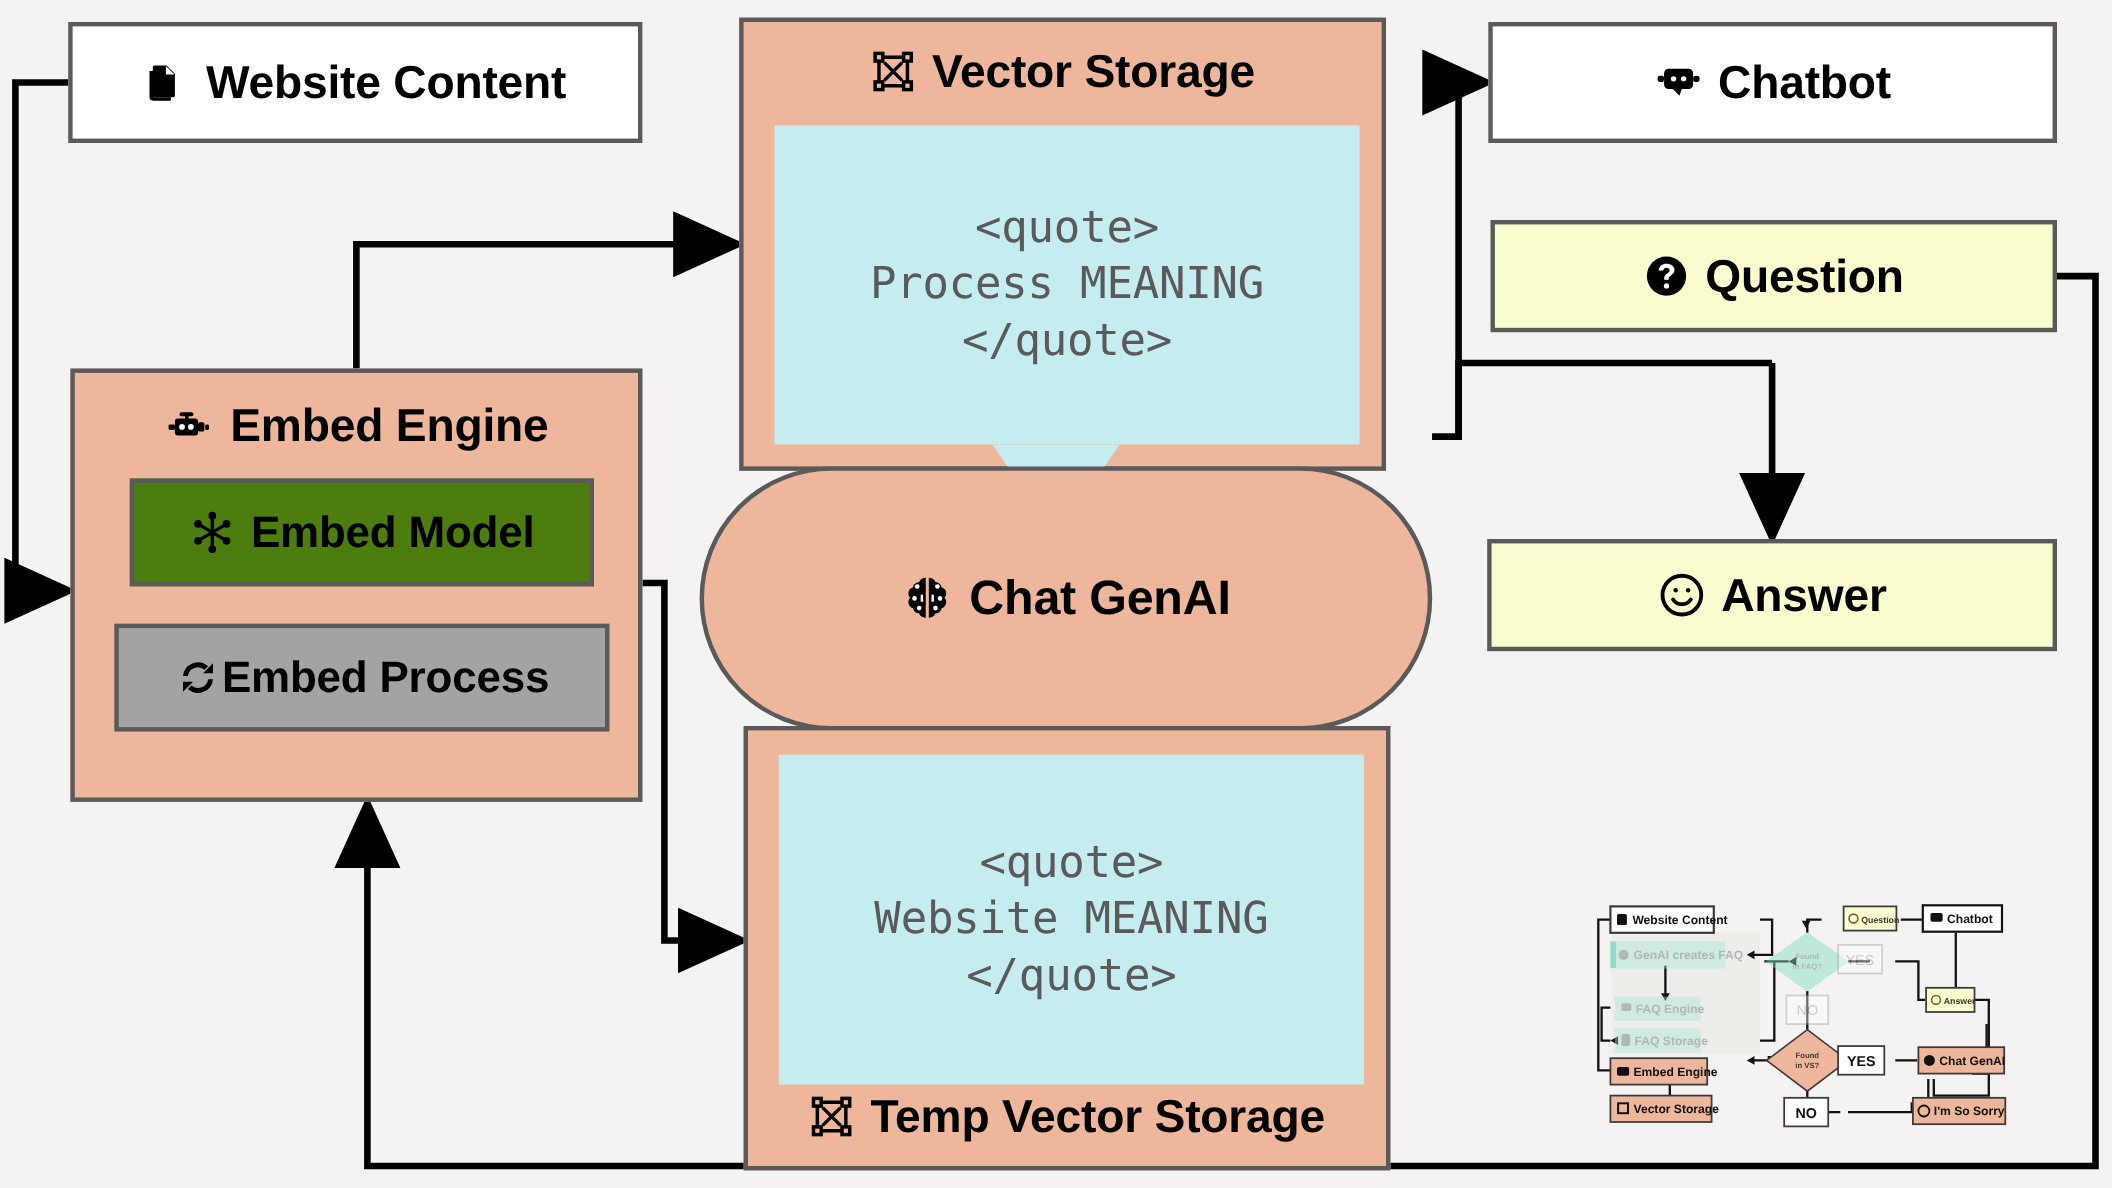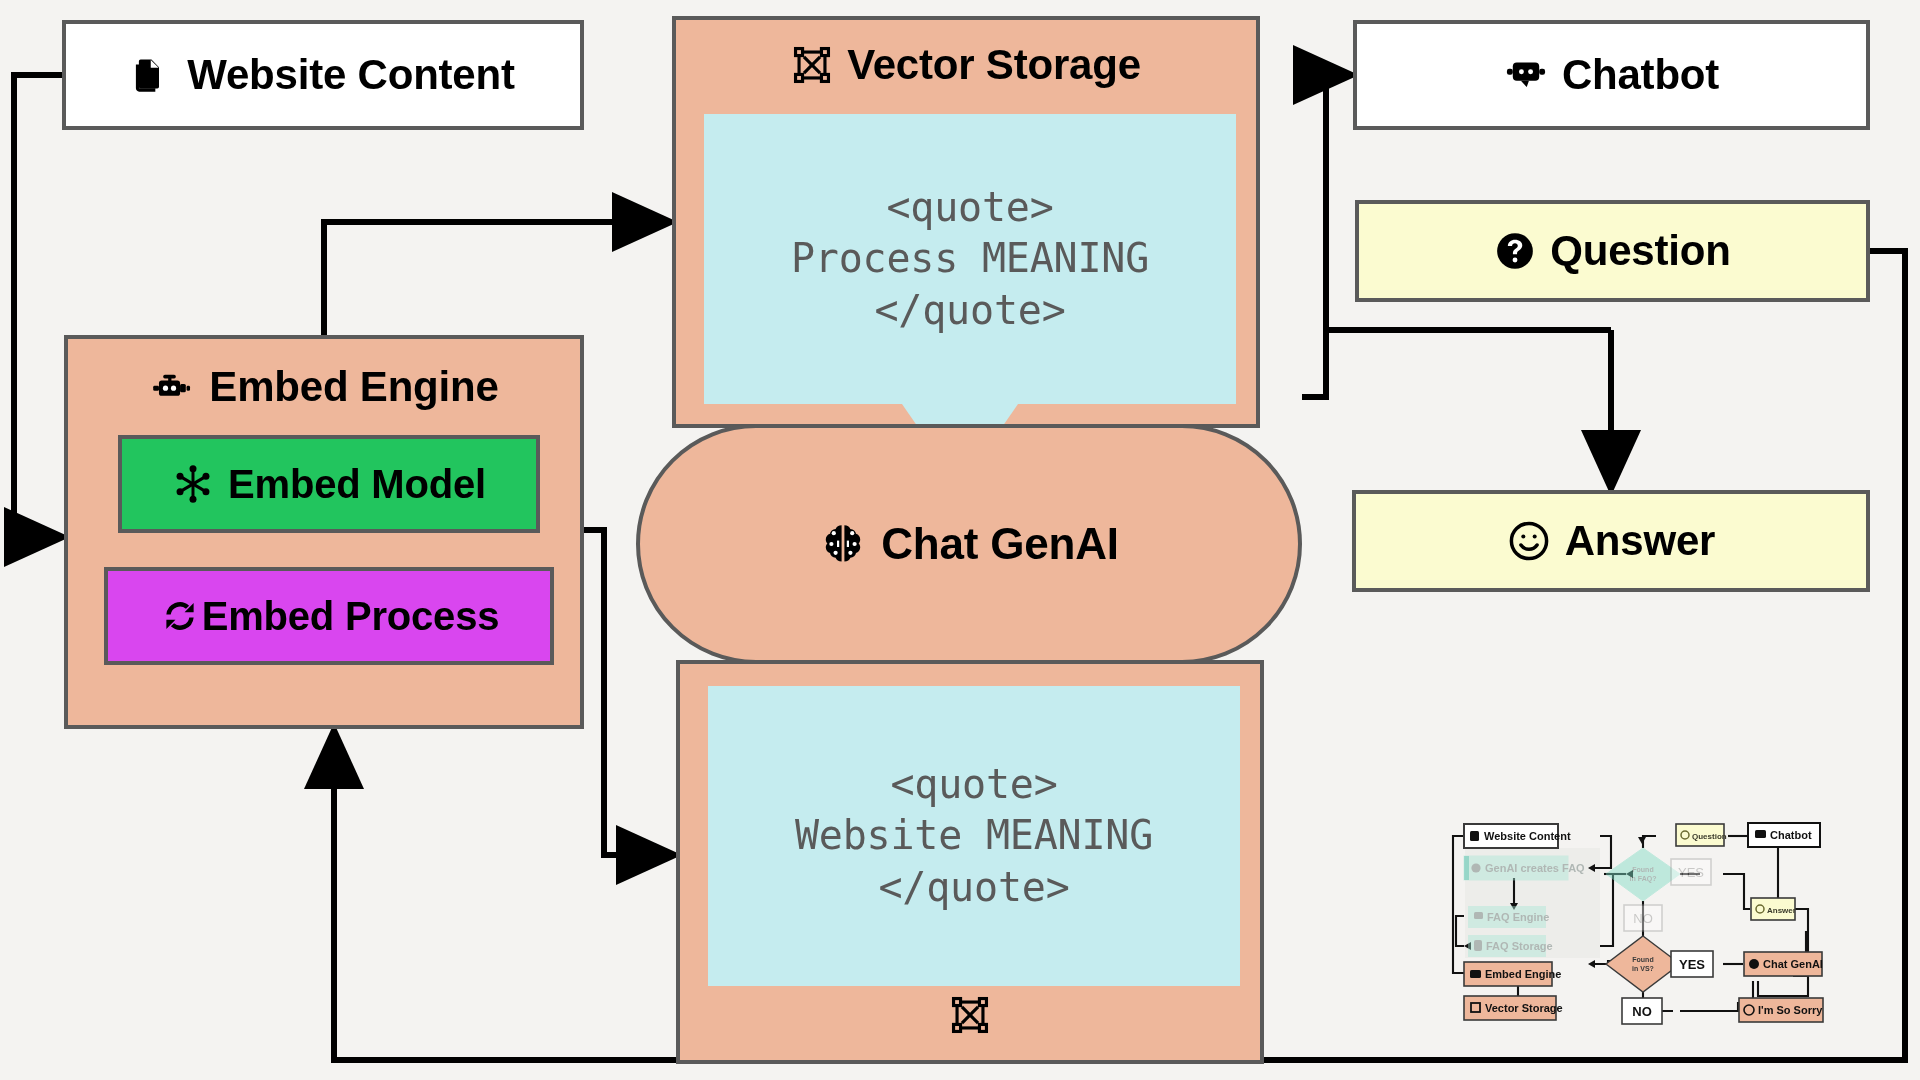--- a/index.html
+++ b/index.html
@@ -33,26 +33,26 @@
   #question{left:1355px;top:200px;width:515px;height:102px;background:#fbfbd0;font-size:42px;}
   #answer{left:1352px;top:490px;width:518px;height:102px;background:#fbfbd0;font-size:42px;}
 
   #embed-engine{
     left:64px;top:335px;width:520px;height:394px;background:#eeb79b;
     flex-direction:column;justify-content:flex-start;gap:0;padding-top:14px;font-size:42px;
   }
   #embed-engine .hdr{display:flex;align-items:center;gap:14px;height:68px;}
   #embed-model{
     position:absolute;left:50px;top:96px;width:422px;height:98px;
-    background:#22c55e;border:4px solid #5a5a5a;box-sizing:border-box;
+    background:#4d7c0f;border:4px solid #5a5a5a;box-sizing:border-box;
     display:flex;align-items:center;justify-content:center;gap:14px;font-size:40px;font-weight:bold;
   }
   #embed-process{
     position:absolute;left:36px;top:228px;width:450px;height:98px;
-    background:#d946ef;border:4px solid #5a5a5a;box-sizing:border-box;
+    background:#a3a3a3;border:4px solid #5a5a5a;box-sizing:border-box;
     display:flex;align-items:center;justify-content:center;gap:1px;font-size:40px;font-weight:bold;
   }
 
   #vector-storage{
     left:672px;top:16px;width:588px;height:412px;background:#eeb79b;
     flex-direction:column;justify-content:flex-start;gap:0;padding-top:10px;font-size:42px;
   }
   #vector-storage .hdr{display:flex;align-items:center;gap:14px;height:70px;}
   #vs-quote{
     position:absolute;left:28px;top:94px;width:532px;height:290px;background:#c5ecef;
@@ -274,20 +274,21 @@
           <rect x="2.6" y="17.4" width="4.0" height="4.0"></rect>
           <rect x="17.4" y="17.4" width="4.0" height="4.0"></rect>
           <line x1="6.6" y1="4.6" x2="17.4" y2="4.6"></line>
           <line x1="6.6" y1="19.4" x2="17.4" y2="19.4"></line>
           <line x1="4.6" y1="6.6" x2="4.6" y2="17.4"></line>
           <line x1="19.4" y1="6.6" x2="19.4" y2="17.4"></line>
           <line x1="7.4" y1="7.4" x2="16.6" y2="16.6"></line>
           <line x1="16.6" y1="7.4" x2="7.4" y2="16.6"></line>
         </svg>
       </span>
+      <span class="lbl">Temp Vector Storage</span>
     </div>
   </div>
 
   <div id="minimap">
     <svg width="388" height="238" viewBox="0 0 388 238" xmlns="http://www.w3.org/2000/svg">
       <rect x="0" y="0" width="388" height="238" fill="#f4f3f1"></rect>
       <rect x="17" y="42" width="135" height="110" fill="#ededea"></rect>
 
       <g fill="none" stroke="#111" stroke-width="2.1">
         <path d="M16,30 L5,30 L5,167 L16,167"></path>

